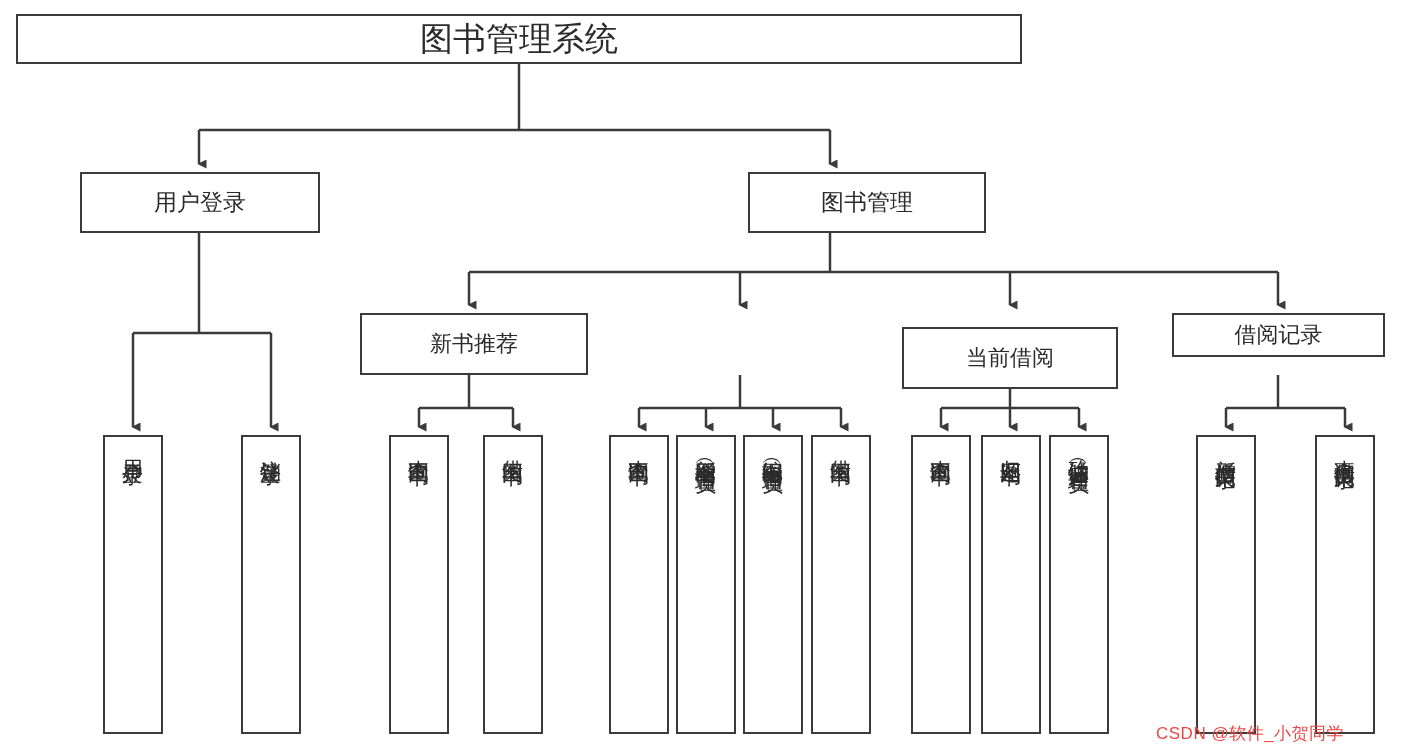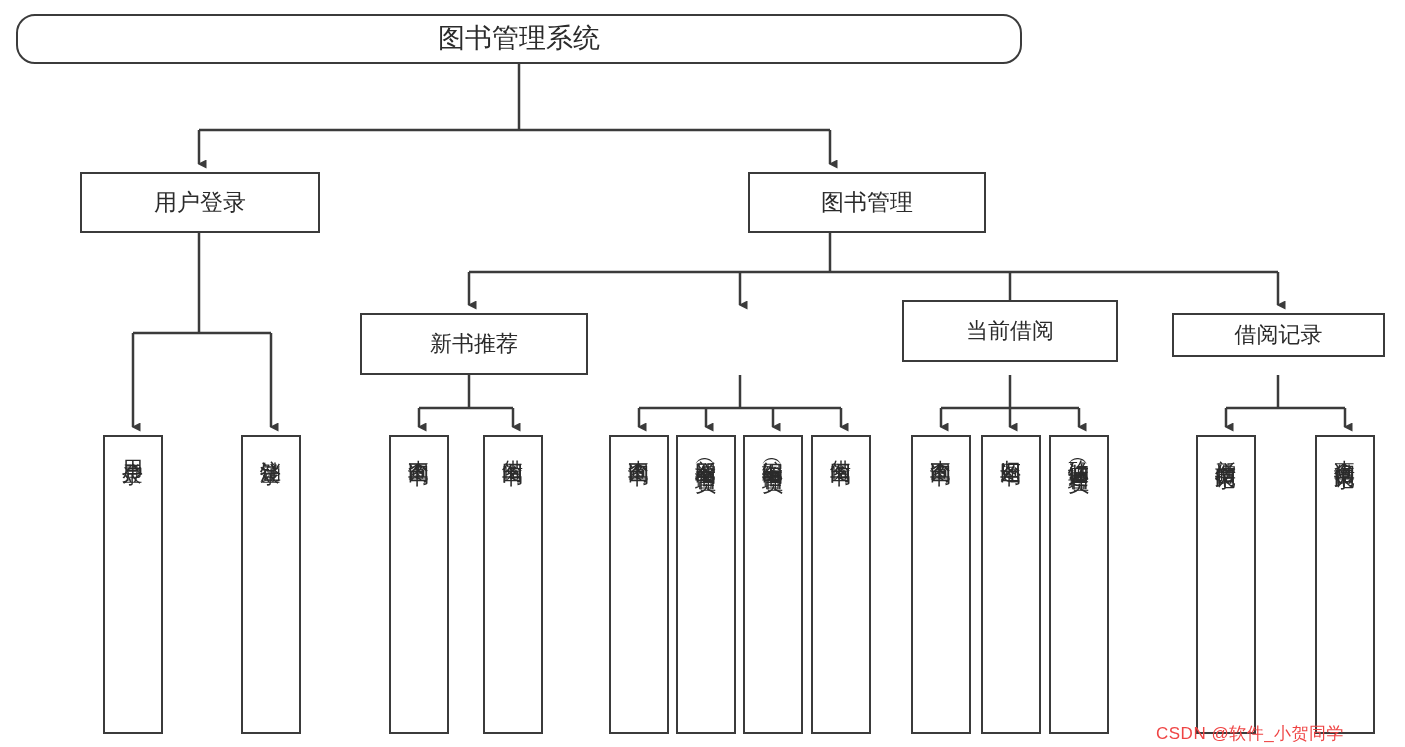--- a/index.html
+++ b/index.html
@@ -32,22 +32,21 @@
     border: 2.5px solid #3b3b3b;
     background: #ffffff;
     display: flex;
     align-items: center;
     justify-content: center;
     color: #2b2b2b;
     line-height: 1.18;
     text-align: center;
   }
   .node.root {
-    font-size: 27px;
-    border-radius: 19px;
+    font-size: 33px;
   }
   .node.level1 {
     font-size: 23px;
   }
   .node.level2 {
     font-size: 22px;
   }
   .node.leaf {
     font-size: 21px;
     align-items: flex-start;
@@ -137,21 +136,21 @@
   <div class="node level1" style="left:80px; top:172px; width:240px; height:61px;">
     <span>用户登录</span>
   </div>
   <div class="node level1" style="left:748px; top:172px; width:238px; height:61px;">
     <span>图书管理</span>
   </div>
 
   <div class="node level2" style="left:360px; top:313px; width:228px; height:62px;">
     <span>新书推荐</span>
   </div>
-  <div class="node level2" style="left:902px; top:300px; width:216px; height:62px;">
+  <div class="node level2" style="left:902px; top:327px; width:216px; height:62px;">
     <span>当前借阅</span>
   </div>
   <div class="node level2" style="left:1172px; top:313px; width:213px; height:44px;">
     <span>借阅记录</span>
   </div>
 
   <div class="node leaf" style="left:103px; top:435px; width:60px; height:299px;">
     <span class="vtext">用户登录</span>
   </div>
   <div class="node leaf" style="left:241px; top:435px; width:60px; height:299px;">

